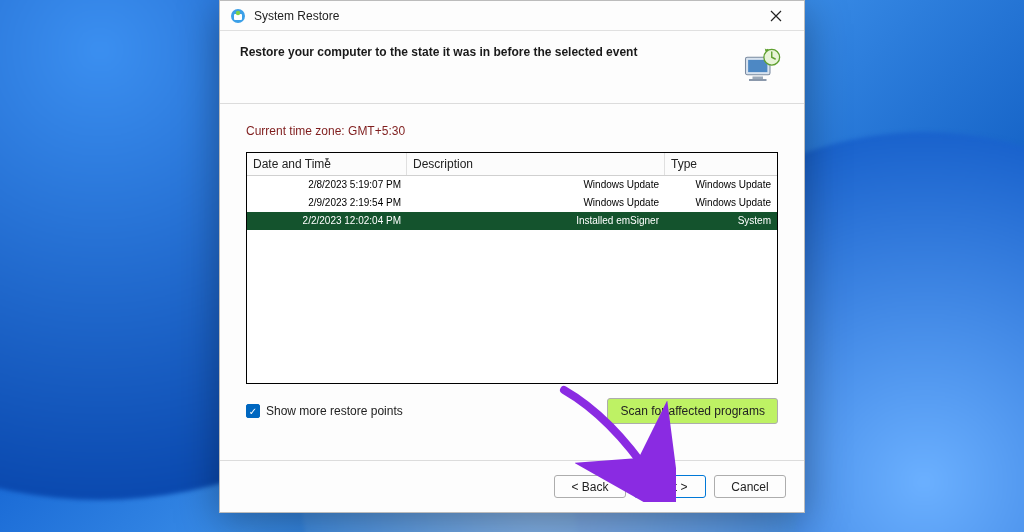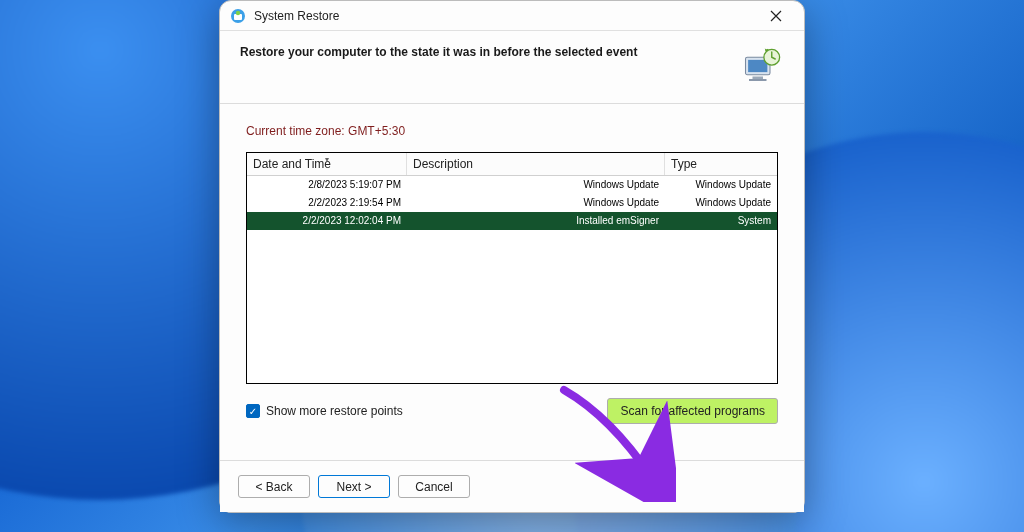--- a/index.html
+++ b/index.html
@@ -16,21 +16,21 @@
     .s1 { width: 900px; height: 900px; background: radial-gradient(circle, #3b8ff0 0%, #0b4ab0 70%); top: -400px; left: -350px; }
     .s2 { width: 700px; height: 700px; background: radial-gradient(circle, #6bb0ff 0%, #1a63cd 70%); bottom: -300px; right: -250px; }
     .s3 { width: 500px; height: 500px; background: radial-gradient(circle, #dff0ff 0%, #4d96e6 70%); bottom: -200px; left: 300px; opacity: 0.6; }
 
     .dialog {
       position: absolute;
       left: 219px; top: 0;
       width: 586px; height: 513px;
       background: #fdfdfd;
       border: 1px solid #bcbcbc;
-      border-radius: 12px;
+      border-radius: 0;
       box-shadow: 0 10px 40px rgba(0,0,0,0.35);
       display: flex; flex-direction: column;
     }
     .titlebar {
       height: 30px;
       display: flex; align-items: center;
       padding: 0 8px 0 10px;
       border-bottom: 1px solid #e0e0e0;
     }
     .title-icon { width: 16px; height: 16px; margin-right: 8px; }
@@ -104,21 +104,21 @@
       border: 1px solid #adadad;
       background: #bef264;
       padding: 5px 12px;
       font-size: 12px; color: #222;
       border-radius: 3px; cursor: pointer;
     }
 
     .footer {
       border-top: 1px solid #dcdcdc;
       padding: 14px 18px 14px 18px;
-      display: flex; justify-content: flex-start; gap: 8px;
+      display: flex; justify-content: flex-end; gap: 8px;
       background: #fdfdfd;
     }
     .btn {
       min-width: 72px; height: 23px;
       border: 1px solid #adadad;
       background: #fdfdfd;
       font-size: 12px; color: #222;
       border-radius: 3px;
       padding: 0 10px;
       cursor: pointer;
@@ -188,21 +188,21 @@
         <div class="th col-desc">Description</div>
         <div class="th col-type">Type</div>
       </div>
       <div class="tbody" id="tbody">
           <div class="tr">
             <div class="td col-dt">2/8/2023 5:19:07 PM</div>
             <div class="td col-desc">Windows Update</div>
             <div class="td col-type">Windows Update</div>
           </div>
           <div class="tr">
-            <div class="td col-dt">2/2/2023 2:19:54 PM</div>
+            <div class="td col-dt">2/9/2023 2:19:54 PM</div>
             <div class="td col-desc">Windows Update</div>
             <div class="td col-type">Windows Update</div>
           </div>
           <div class="tr sel">
             <div class="td col-dt">2/2/2023 12:02:04 PM</div>
             <div class="td col-desc">Installed emSigner</div>
             <div class="td col-type">System</div>
           </div>
         </div>
     </div>

